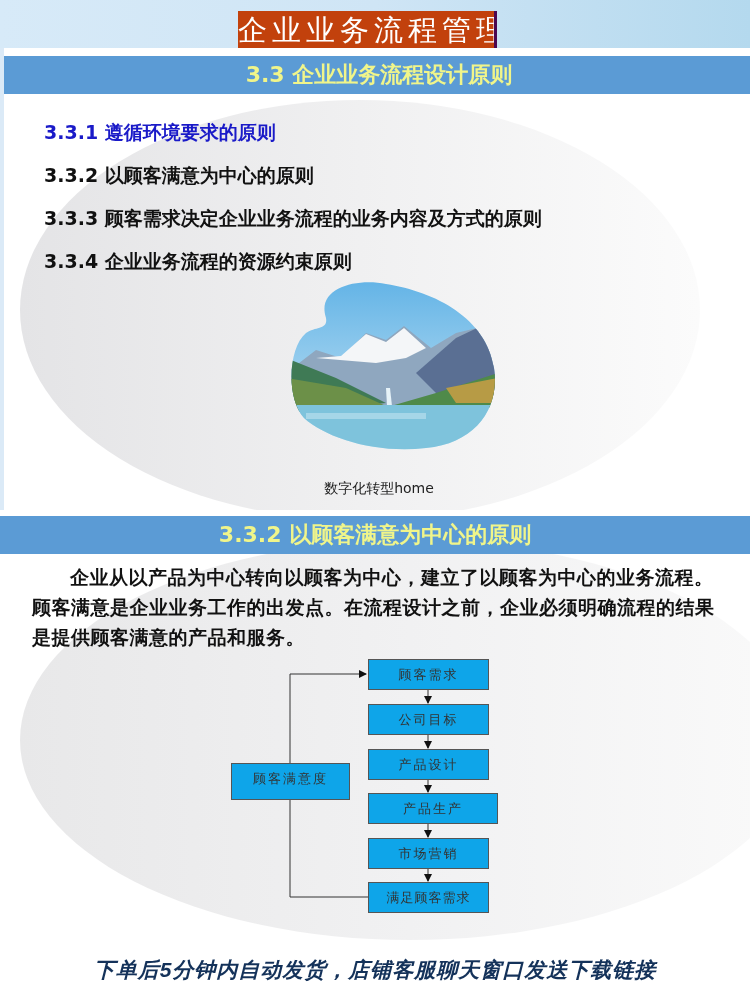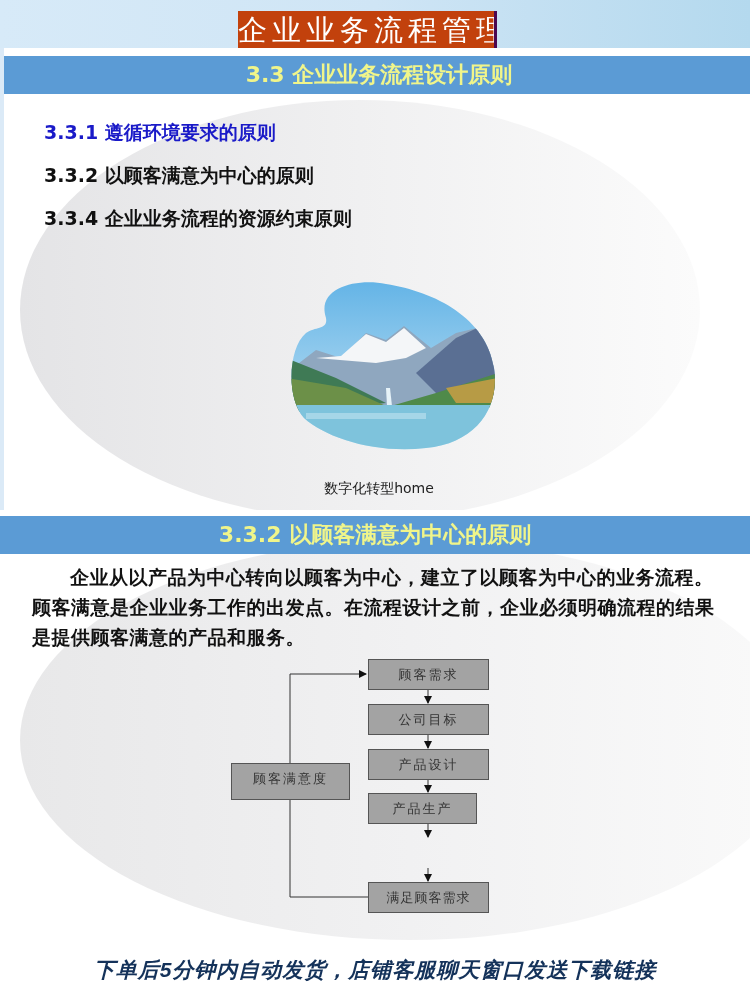--- a/index.html
+++ b/index.html
@@ -58,21 +58,21 @@
     background: linear-gradient(90deg, #e8e8e9 0%, #f1f1f2 50%, #fafafa 100%);
   }
   .bar2 { top: 6px; }
   .para {
     position: absolute; left: 32px; top: 52px; width: 690px;
     font-size: 19px; font-weight: bold; color: #111; line-height: 30px;
     text-indent: 2em; letter-spacing: 0.5px;
   }
   .flow { position: absolute; left: 0; top: 0; width: 750px; height: 430px; }
   .fbox {
-    position: absolute; background: #a3a3a3; border: 1px solid #555;
+    position: absolute; background: #0ea5e9; border: 1px solid #555;
     font-family: "DejaVu Serif", "Liberation Serif", serif; font-size: 13px;
     color: #333; text-align: center; letter-spacing: 2px; box-sizing: border-box;
   }
   .footer {
     position: absolute; left: 0; top: 940px; width: 750px; height: 60px;
     text-align: center; line-height: 60px;
     font-family: Liberation Sans, sans-serif; font-style: italic;
     font-weight: bold; font-size: 21px; color: #14325a; letter-spacing: 1px;
     white-space: nowrap;
   }
@@ -82,20 +82,21 @@
 
 <div class="top-band"></div>
 <div class="title-banner">企业业务流程管理</div>
 
 <div class="slide1">
   <div class="blob1"></div>
   <div class="section-bar bar1">3.3 企业业务流程设计原则</div>
   <div class="principles">
     <div class="principle active">3.3.1 遵循环境要求的原则</div>
     <div class="principle">3.3.2 以顾客满意为中心的原则</div>
+    <div class="principle">3.3.3 顾客需求决定企业业务流程的业务内容及方式的原则</div>
     <div class="principle">3.3.4 企业业务流程的资源约束原则</div>
   </div>
   <svg class="scenery" viewBox="0 0 212 172">
     <defs>
       <clipPath id="blobclip">
         <path d="M40,40 C30,10 70,0 100,6 C150,14 200,40 208,90 C214,130 190,165 140,170 C90,176 40,160 18,140 C0,120 2,70 20,55 C30,48 42,52 40,40 Z"></path>
       </clipPath>
       <linearGradient id="sky" x1="0" y1="0" x2="0" y2="1">
         <stop offset="0" stop-color="#62b3e6"></stop>
           <stop offset="1" stop-color="#c9e6f5"></stop>
@@ -136,19 +137,20 @@
         <line x1="428" y1="269" x2="428" y2="282" marker-end="url(#arr)"></line>
         <line x1="428" y1="313" x2="428" y2="327" marker-end="url(#arr)"></line>
         <line x1="428" y1="358" x2="428" y2="371" marker-end="url(#arr)"></line>
         <polyline points="290,253 290,164 366,164" marker-end="url(#arr)"></polyline>
         <polyline points="290,283 290,387 368,387"></polyline>
       </g>
     </svg>
     <div class="fbox" style="left:368px;top:149px;width:121px;height:31px;line-height:29px">顾客需求</div>
     <div class="fbox" style="left:368px;top:194px;width:121px;height:31px;line-height:29px">公司目标</div>
     <div class="fbox" style="left:368px;top:239px;width:121px;height:31px;line-height:29px">产品设计</div>
-    <div class="fbox" style="left:368px;top:283px;width:109px;height:31px;line-height:29px">产品生产</div>
+    <div class="fbox" style="left:368px;top:283px;width:130px;height:31px;line-height:29px">产品生产</div>
+    <div class="fbox" style="left:368px;top:328px;width:121px;height:31px;line-height:29px">市场营销</div>
     <div class="fbox" style="left:368px;top:372px;width:121px;height:31px;line-height:29px;letter-spacing:1px">满足顾客需求</div>
     <div class="fbox" style="left:231px;top:253px;width:119px;height:37px;line-height:29px">顾客满意度</div>
   </div>
 </div>
 
 <div class="footer">下单后5分钟内自动发货，店铺客服聊天窗口发送下载链接</div>
 
 </body></html>

